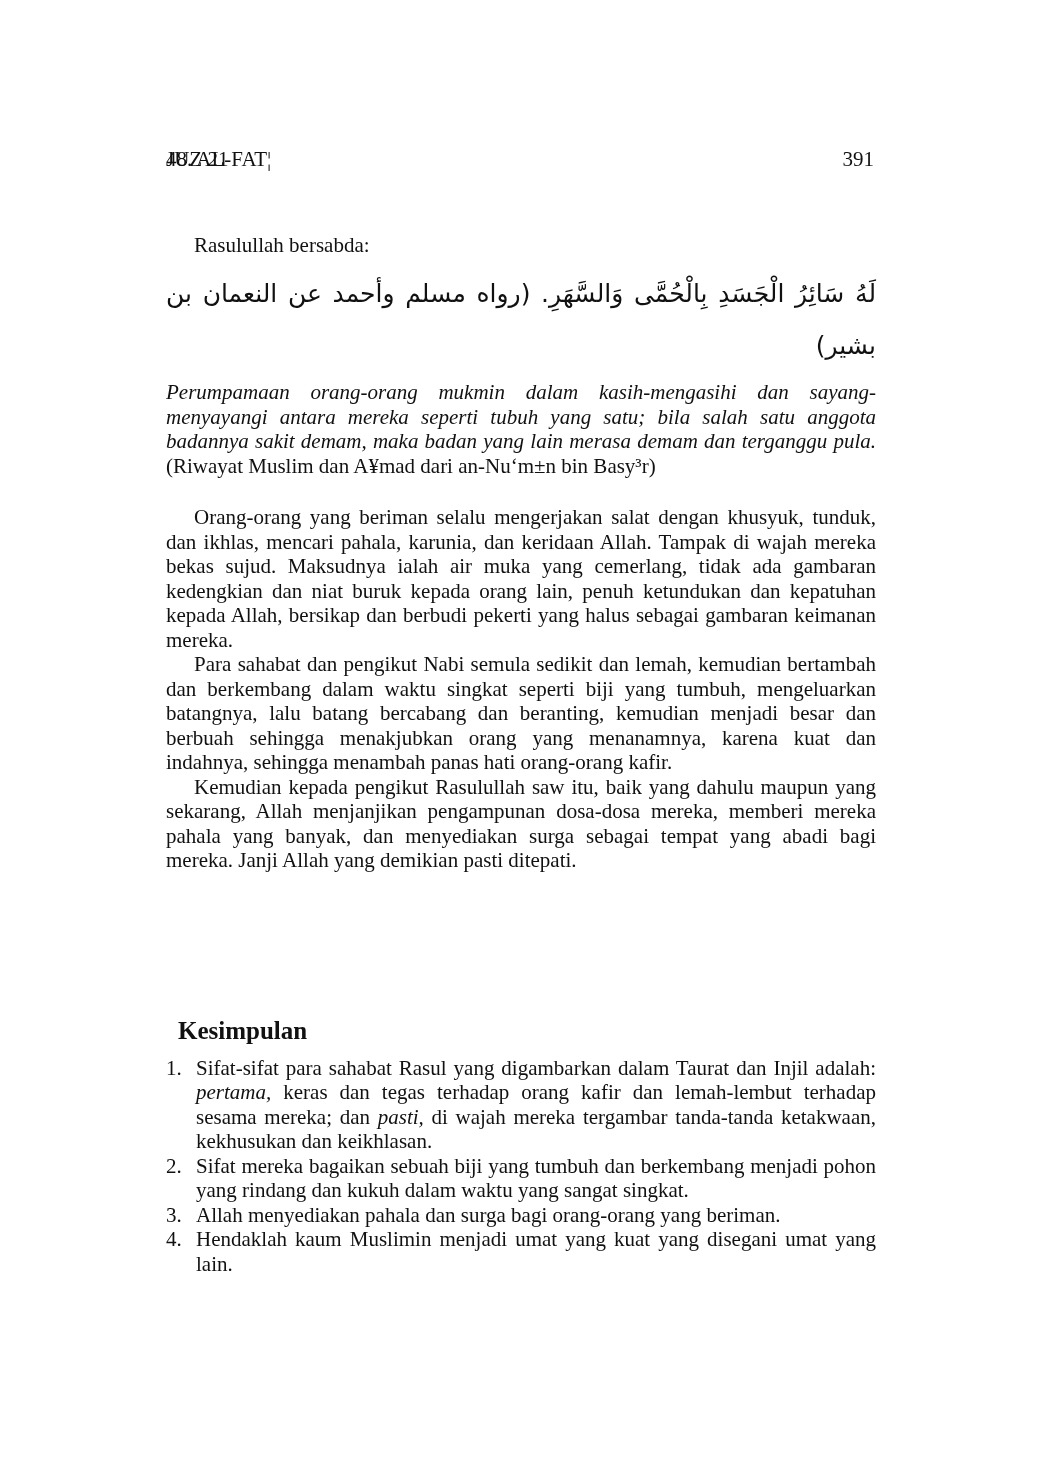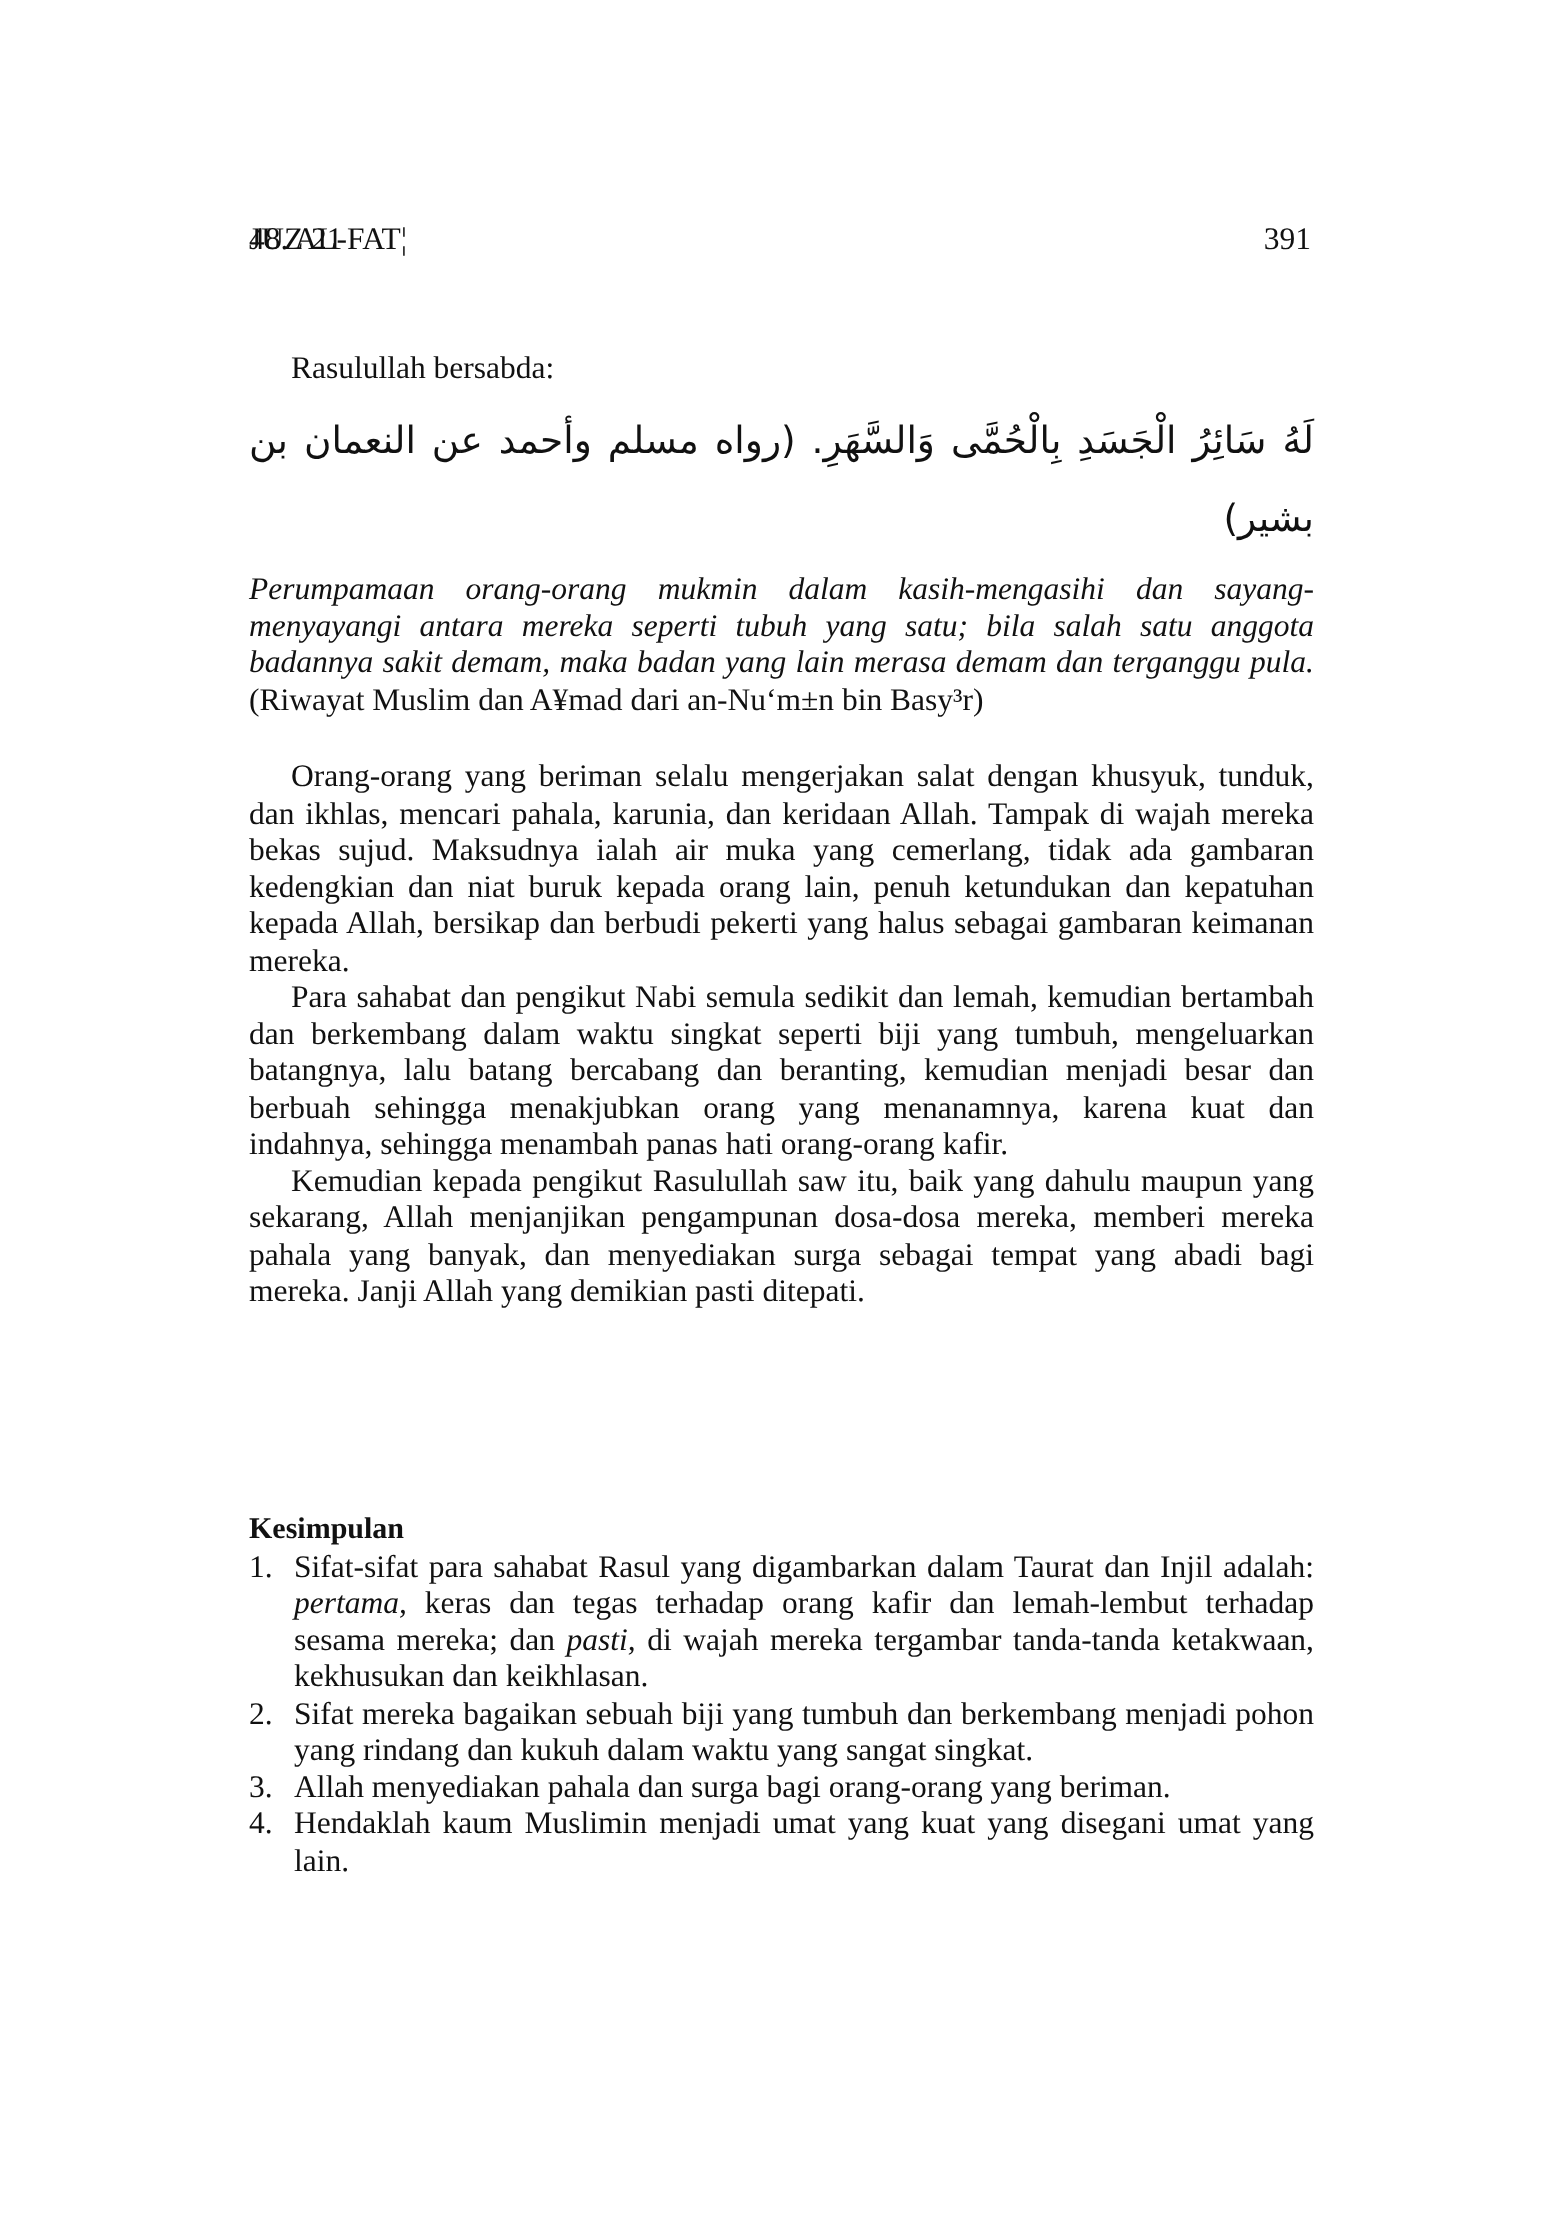--- a/index.html
+++ b/index.html
@@ -83,22 +83,22 @@
 
     .conclusion {
       position: absolute;
       top: 1007px;
       left: 0;
       width: 710px;
       font-size: 21px;
       line-height: 24.5px;
     }
     .conclusion h2 {
-      margin: 0;
-      font-size: 20px;
+      margin: 12px;
+      font-size: 25px;
       font-weight: bold;
       line-height: 24.5px;
     }
     .conclusion ol {
       list-style: none;
       margin: 0;
       padding: 0;
     }
     .conclusion li {
       position: relative;

